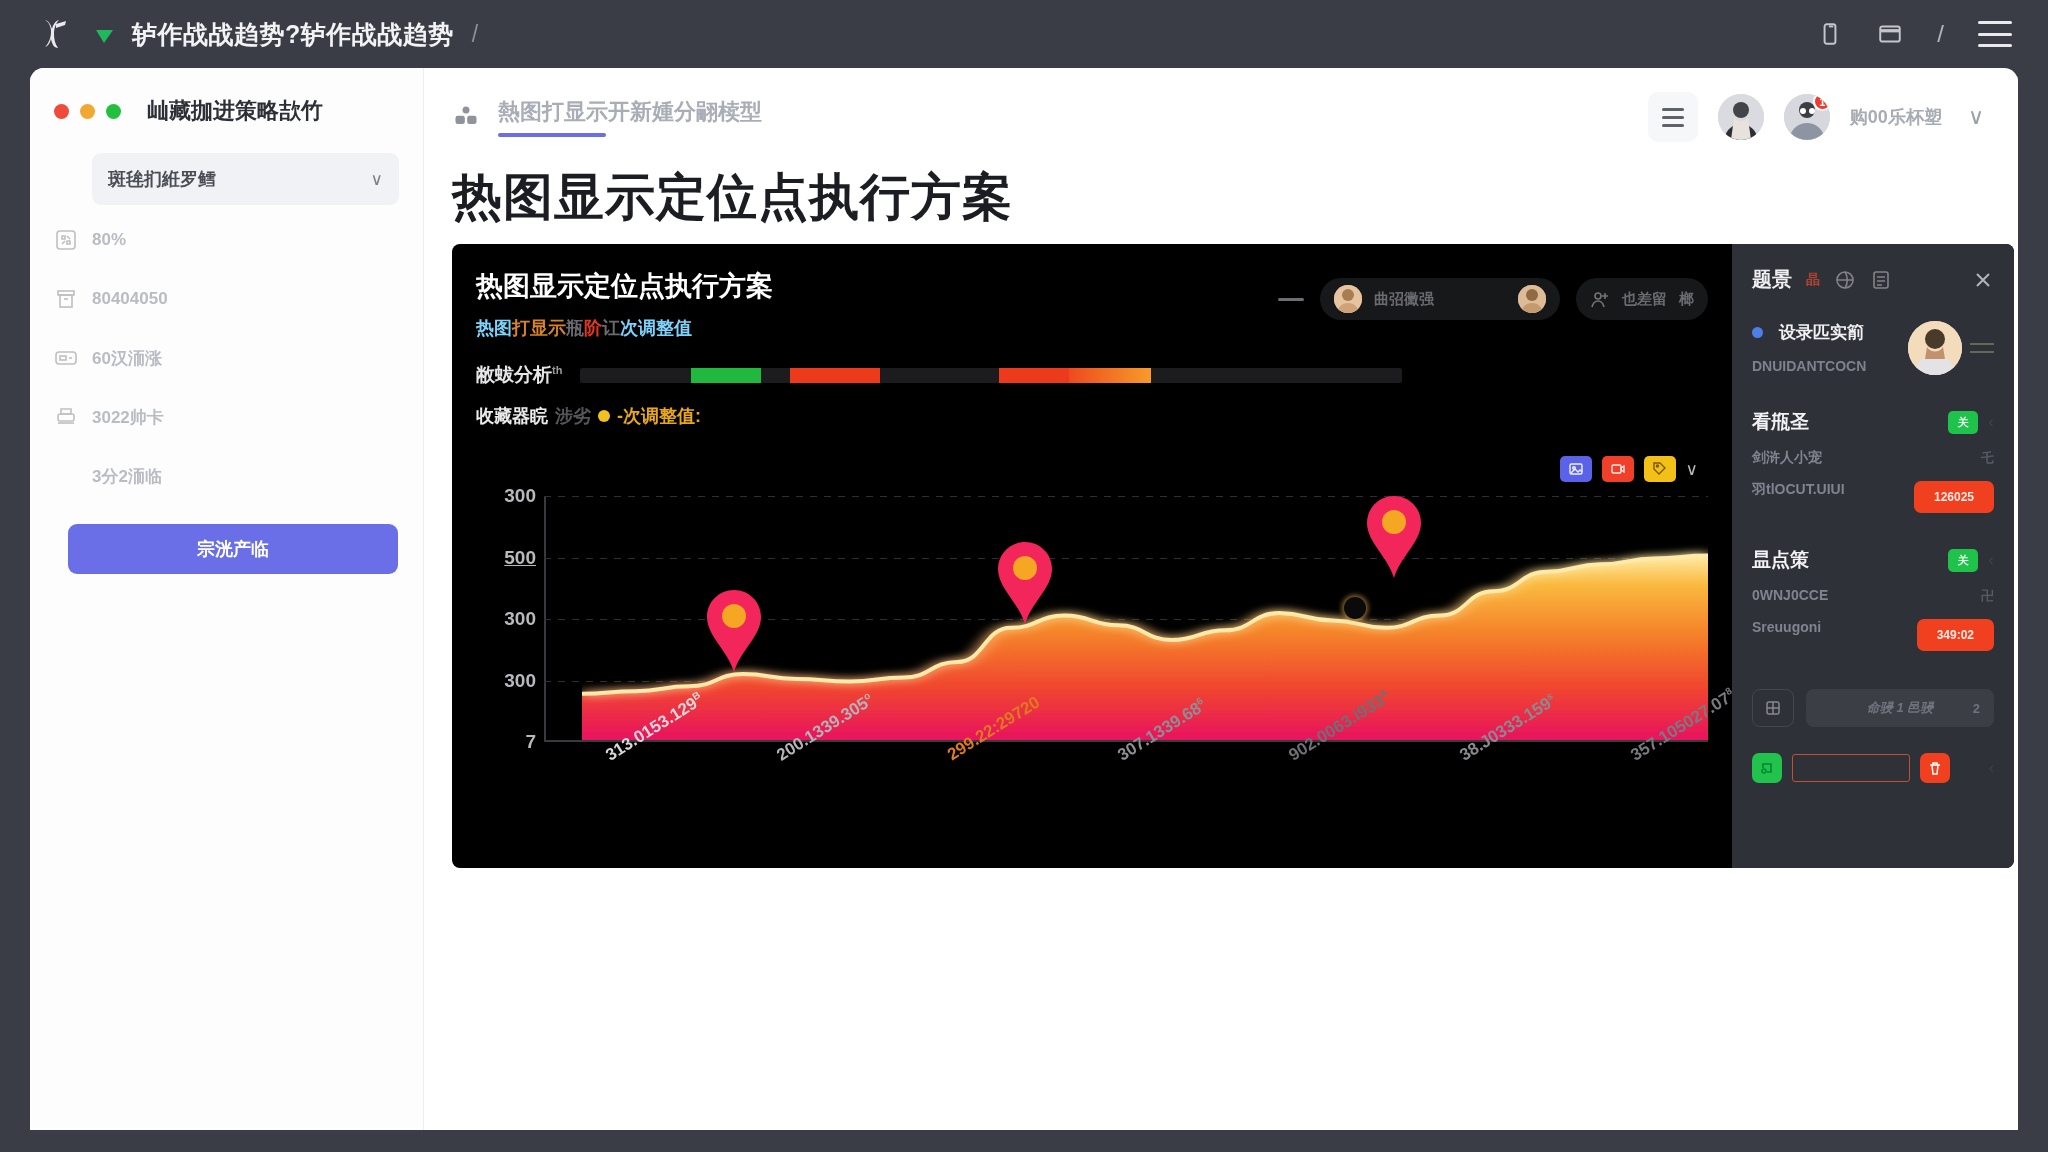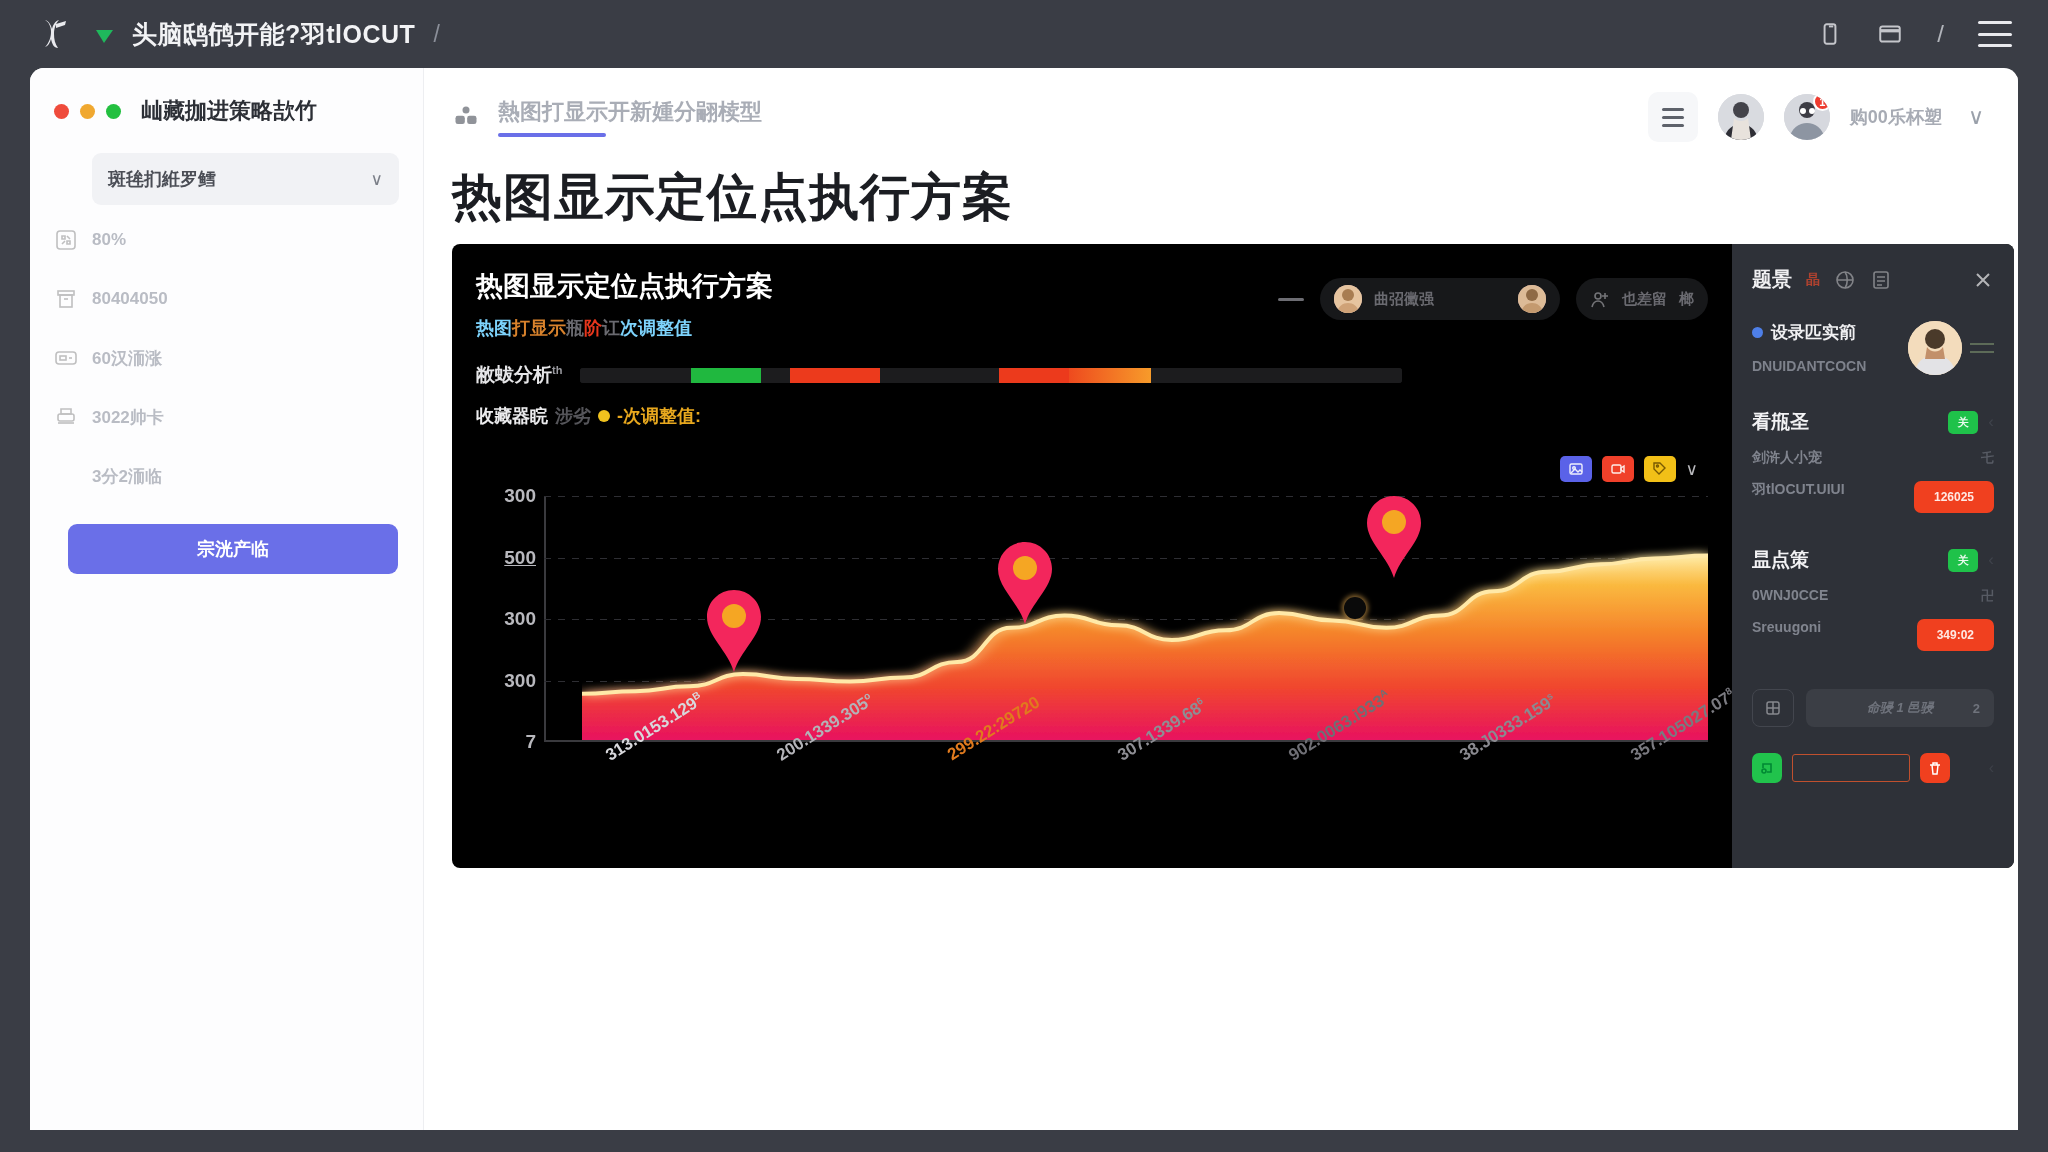--- a/index.html
+++ b/index.html
@@ -49,21 +49,21 @@
 
   
   .sidebar {
     width: 394px; height: 100%; background: #fdfdfe;
     border-right: 1px solid #edeef1; padding: 28px 24px 0 24px; flex: none;
   }
   .traffic { display: flex; align-items: center; gap: 11px; margin-bottom: 4px; }
   .tl { width: 15px; height: 15px; border-radius: 50%; }
   .tl.r { background: #ef4b3c; } .tl.y { background: #f0a830; } .tl.g { background: #23c040; }
   .side-title {
-    margin-left: 9px; font-size: 22px; font-weight: bold; color: #2c2f36;
+    margin-left: 15px; font-size: 22px; font-weight: bold; color: #2c2f36;
     white-space: nowrap;
   }
   .side-dd {
     margin-top: 27px; margin-left: 38px; height: 52px; background: #f1f2f5;
     border-radius: 9px; display: flex; align-items: center; padding: 0 16px;
   }
   .side-dd .lbl { font-size: 18px; color: #4a4d55; font-weight: bold; white-space: nowrap; }
   .side-dd .chev { margin-left: auto; color: #7b7f88; font-size: 17px; }
   .side-row {
     display: flex; align-items: center; height: 48px; margin-top: 11px;
@@ -197,21 +197,21 @@
   .rail-head { display: flex; align-items: center; gap: 14px; }
   .rail-title { font-size: 20px; font-weight: bold; color: #f0f0f2; white-space: nowrap; }
   .rail-badge { font-size: 14px; font-weight: bold; color: #b0422f; }
   .rail-ic { width: 22px; height: 22px; opacity: .40; }
   .rail-ic svg { width: 100%; height: 100%; }
   .rail-close { margin-left: auto; width: 22px; height: 22px; opacity: .72; }
   .rail-close svg { width: 100%; height: 100%; }
 
   .rr-entry { margin-top: 28px; display: flex; align-items: flex-start; }
   .rr-e-left { min-width: 0; }
-  .rr-e-title { display: flex; align-items: center; gap: 8px; }
+  .rr-e-title { display: flex; align-items: center; gap: 16px; }
   .rr-e-title .bdot { width: 11px; height: 11px; border-radius: 50%; background: #4e7fe8; flex: none; }
   .rr-e-title .t { font-size: 17px; font-weight: bold; color: #f1f1f3; white-space: nowrap; }
   .rr-e-sub { margin-top: 14px; font-size: 14px; font-weight: bold; color: #7e828c; white-space: nowrap; }
   .rr-e-right { margin-left: auto; display: flex; align-items: center; gap: 8px; }
   .rr-av { width: 54px; height: 54px; border-radius: 50%; overflow: hidden; background: #f0d8b8; flex:none; }
   .rr-av svg { width: 100%; height: 100%; display: block; }
   .rr-lines { display: flex; flex-direction: column; gap: 6px; }
   .rr-lines i { display: block; width: 24px; height: 2px; background: #5d6b58; }
 
   .rr-sec { margin-top: 34px; }
@@ -259,21 +259,21 @@
         <path d="M9 4c4 2 6 7 6 12s-2 11-6 15c3-1 5-4 6-8 1 5 3 9 7 9-3-4-4-9-4-14 0-6 2-11 5-14-4 1-6 5-7 9C15 9 13 5 9 4z"></path>
         <path d="M20 8l10-3-1 4-9 3z"></path>
       </g>
         </svg>
     </div>
     <div class="os-check">
       <svg viewBox="0 0 26 26">
           <path d="M4 9h17l-9 13z" fill="#1fb85c"></path>
         </svg>
     </div>
-    <div class="osbar-title">头脑鸱鸻开能?羽tlOCUT</div>
+    <div class="osbar-title">轳作战战趋势?轳作战战趋势</div>
     <div class="osbar-sep">/</div>
     <div class="osbar-right">
       <div class="oicon">
         <svg viewBox="0 0 24 24" fill="none" stroke="#e4e5e9" stroke-width="1.8">
           <rect x="7" y="3" width="10" height="18" rx="2"></rect>
             <path d="M11 5h4"></path>
         </svg>
       </div>
       <div class="oicon">
         <svg viewBox="0 0 24 24" fill="none" stroke="#e4e5e9" stroke-width="1.8">

